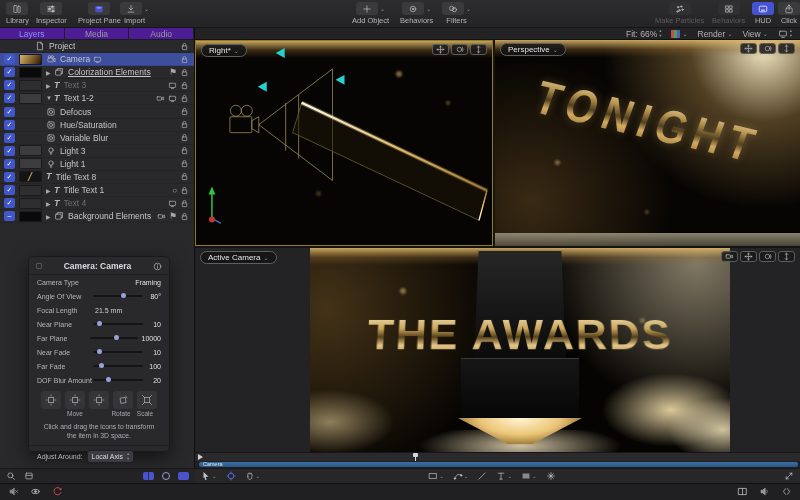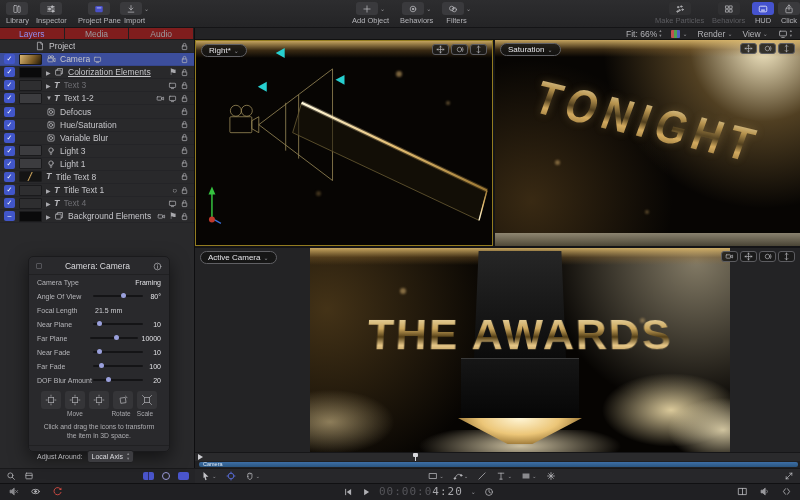--- a/index.html
+++ b/index.html
@@ -16,21 +16,21 @@
 .tbtn .lbl{font-size:7.5px;color:#b4b4b8;white-space:nowrap}
 .tbtn.dim .lbl{color:#5c5c60}.tbtn.dim .ibox{background:#303032}
 .chev{font-size:6px;color:#97979b;line-height:1}
 
 #canvasbar{position:absolute;top:28px;left:195px;right:0;height:12px;background:#232325;border-bottom:1px solid #111;display:flex;justify-content:flex-end;align-items:center;gap:10px;padding-right:8px;z-index:30;font-size:8.5px;color:#b2b2b6}
 .cb{display:flex;align-items:center;gap:2px;white-space:nowrap}
 .stepper{display:flex;flex-direction:column;font-size:4.5px;color:#8a8a8e;line-height:1}
 .swatch{width:9px;height:8px;border-radius:1px;background:linear-gradient(90deg,#c05050 33%,#50a050 33% 66%,#5060c0 66%)}
 
 #leftpanel{position:absolute;top:28px;left:0;width:195px;bottom:17px;background:#29292b;border-right:1px solid #0e0e10}
-#tabs{height:12px;display:flex;border-bottom:1px solid #1b1b1d;background:#7f1d1d}
+#tabs{height:12px;display:flex;border-bottom:1px solid #1b1b1d;background:#4c1d95}
 .tab{flex:1;text-align:center;font-size:8.5px;line-height:12px;color:#9a9a9f;border-right:1px solid #1f1f21}
 .tab.active{color:#8f8ff2}
 #layers{position:absolute;top:12px;left:0;right:0}
 .lrow{height:13.1px;display:flex;align-items:center;padding-left:4px;border-bottom:1px solid #242427;font-size:8.5px;color:#c6c6ca}
 .lrow.sel{background:#3c4e9c;border-bottom-color:#35458c}
 .lrow.dim .llabel,.lrow.dim{color:#6f6f74}
 .cbx{width:11px;height:10px;border-radius:2px;background:#4156c9;color:#fff;font-size:7px;line-height:10px;text-align:center;flex:0 0 11px;margin-right:4px}
 .cbx.none{background:transparent}
 .thumb{width:23px;height:11px;border-radius:1px;flex:0 0 23px;margin-right:4px;border:1px solid #1a1a1c}
 .th-photo{background:linear-gradient(120deg,#d7b371,#7a5a26 60%,#241a08)}
@@ -48,21 +48,21 @@
 
 #lpbottom{position:absolute;left:0;top:468px;width:195px;height:15px;background:#242427;border-top:1px solid #19191b;display:flex;align-items:center;padding:0 6px;gap:8px;z-index:20}
 #lpbottom .spacer{flex:1}
 .mini{width:11px;height:8px;border-radius:2px}
 .mini.grid{background:#4a55cc;background-image:linear-gradient(90deg,transparent 45%,#2c2c66 45% 55%,transparent 55%),linear-gradient(0deg,transparent 45%,#2c2c66 45% 55%,transparent 55%)}
 .mini.circ{background:transparent;border:1px solid #9a9ad8;border-radius:50%;width:8px;height:8px}
 .mini.pill{background:#4a55cc}
 
 #hud{position:absolute;left:28px;top:256px;width:142px;height:196px;background:rgba(41,41,44,.97);border:1px solid #1a1a1c;border-radius:5px;box-shadow:0 6px 18px rgba(0,0,0,.55);z-index:50;padding:3px 0}
 #hudtitle{display:flex;align-items:center;padding:1px 7px 3px;border-bottom:1px solid #202022}
-#hudtitle .t{flex:1;text-align:center;font-size:8.5px;color:#dadade;font-weight:normal}
+#hudtitle .t{flex:1;text-align:center;font-size:8.5px;color:#dadade;font-weight:bold}
 .paneldot{width:6px;height:6px;border:1px solid #55555a;border-radius:1px}
 .hrow{display:flex;align-items:center;height:14px;padding:0 8px;font-size:7px;color:#b6b6ba}
 .hrow .hl{width:56px;white-space:nowrap}
 .htrack{position:relative;width:50px;height:2px;background:#141416;border-radius:1px;margin-right:4px}
 .hthumb{position:absolute;top:-2px;width:5px;height:5px;border-radius:50%;background:#9aa0dc}
 .hval{margin-left:auto;color:#e2e2e6;white-space:nowrap}
 .hval.mid{margin-left:2px;color:#cfcfd3}
 #tiles{display:flex;gap:4px;justify-content:center;margin-top:4px}
 .tile{width:20px;height:18px;background:#353538;border-radius:3px;display:flex;align-items:center;justify-content:center}
 #tilelabels{display:flex;justify-content:center;font-size:6.5px;color:#a8a8ac;margin-top:1px}
@@ -799,21 +799,21 @@
   </div>
 
   <div id="vppersp" class="vp">
     <div id="perspglow"></div>
     <div class="band"></div>
     <div class="bokeh" style="left:60px;top:120px;width:5px;height:5px;background:rgba(220,180,110,.5)"></div>
     <div class="bokeh" style="left:150px;top:170px;width:4px;height:4px;background:rgba(220,180,110,.35)"></div>
     <div id="persptext">TONIGHT</div>
     <div id="floorband"></div>
     <div class="vphead">
-        <span>Saturation</span>
+        <span>Perspective</span>
         <span class="chev">⌄</span>
       </div>
     <div class="vpbtns">
       <div class="vpb">
           <span class="ic i9">
             <svg viewBox="0 0 16 16" fill="none" stroke="#b8b8bc" stroke-width="1.2" stroke-linecap="round" stroke-linejoin="round">
               <path d="M8 2v12M2 8h12M8 2L6.5 3.8M8 2l1.5 1.8M8 14l-1.5-1.8M8 14l1.5-1.8M2 8l1.8-1.5M2 8l1.8 1.5M14 8l-1.8-1.5M14 8l-1.8 1.5"></path>
             </svg>
           </span>
         </div>
@@ -1015,41 +1015,20 @@
           <circle cx="8" cy="8" r="1.4" fill="#b8b8bc"></circle>
         </svg>
       </span>
     <span class="ic i11">
         <svg viewBox="0 0 16 16" fill="none" stroke="#cf4a42" stroke-width="1.4">
           <path d="M12.8 5.2A5.2 5.2 0 1 0 13.2 8.8"></path>
           <path fill="#cf4a42" stroke="none" d="M13.6 2.2v3.6h-3.6z"></path>
         </svg>
       </span>
   </div>
-  <div id="transport">
-    <span class="ic i10">
-        <svg viewBox="0 0 16 16" fill="#b0b0b4">
-          <rect x="3.5" y="3" width="1.5" height="10"></rect>
-          <path d="M13 3L6 8l7 5z"></path>
-        </svg>
-      </span>
-    <span class="ic i10">
-        <svg viewBox="0 0 16 16" fill="#b0b0b4">
-          <path d="M5 3l8 5-8 5z"></path>
-        </svg>
-      </span>
-    <span id="timecode"><span class="dimtc">00:00:0</span><span class="brtc">4:20</span></span>
-    <span class="chev">⌄</span>
-    <span class="ic i10">
-        <svg viewBox="0 0 16 16" fill="none" stroke="#b8b8bc" stroke-width="1.2" stroke-linecap="round" stroke-linejoin="round">
-          <circle cx="8" cy="8" r="5.5"></circle>
-          <path d="M8 4.5V8l2.5 1.5"></path>
-        </svg>
-      </span>
-  </div>
   <div id="sbright">
     <span class="ic i11">
         <svg viewBox="0 0 16 16" fill="none" stroke="#b8b8bc" stroke-width="1.2" stroke-linecap="round" stroke-linejoin="round">
           <rect x="2.5" y="3.5" width="11" height="9"></rect>
           <path d="M8 3.5v9"></path>
         </svg>
       </span>
     <span class="ic i11">
         <svg viewBox="0 0 16 16" fill="#9a9a9e" stroke="#9a9a9e" stroke-width="1.1">
           <path d="M3 6v4h2.5L9 13V3L5.5 6z"></path>

